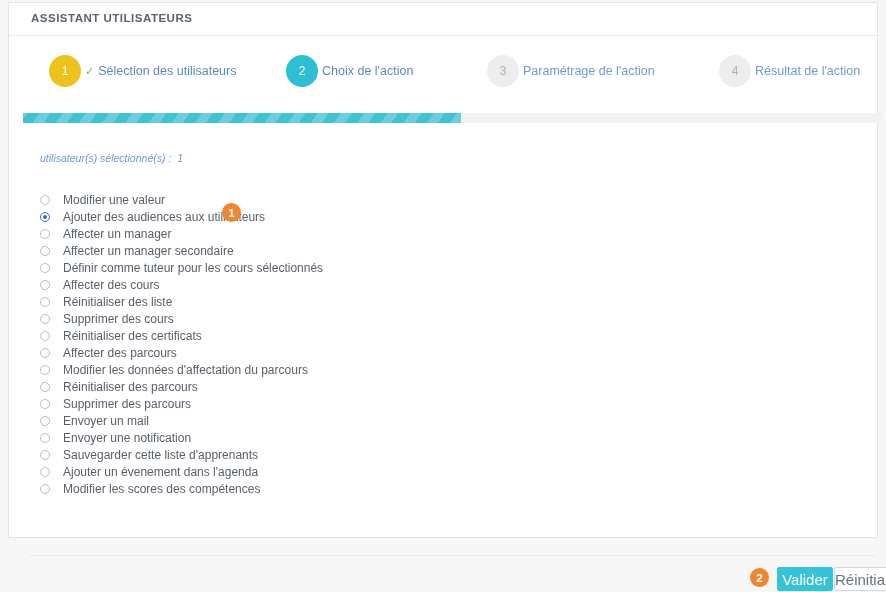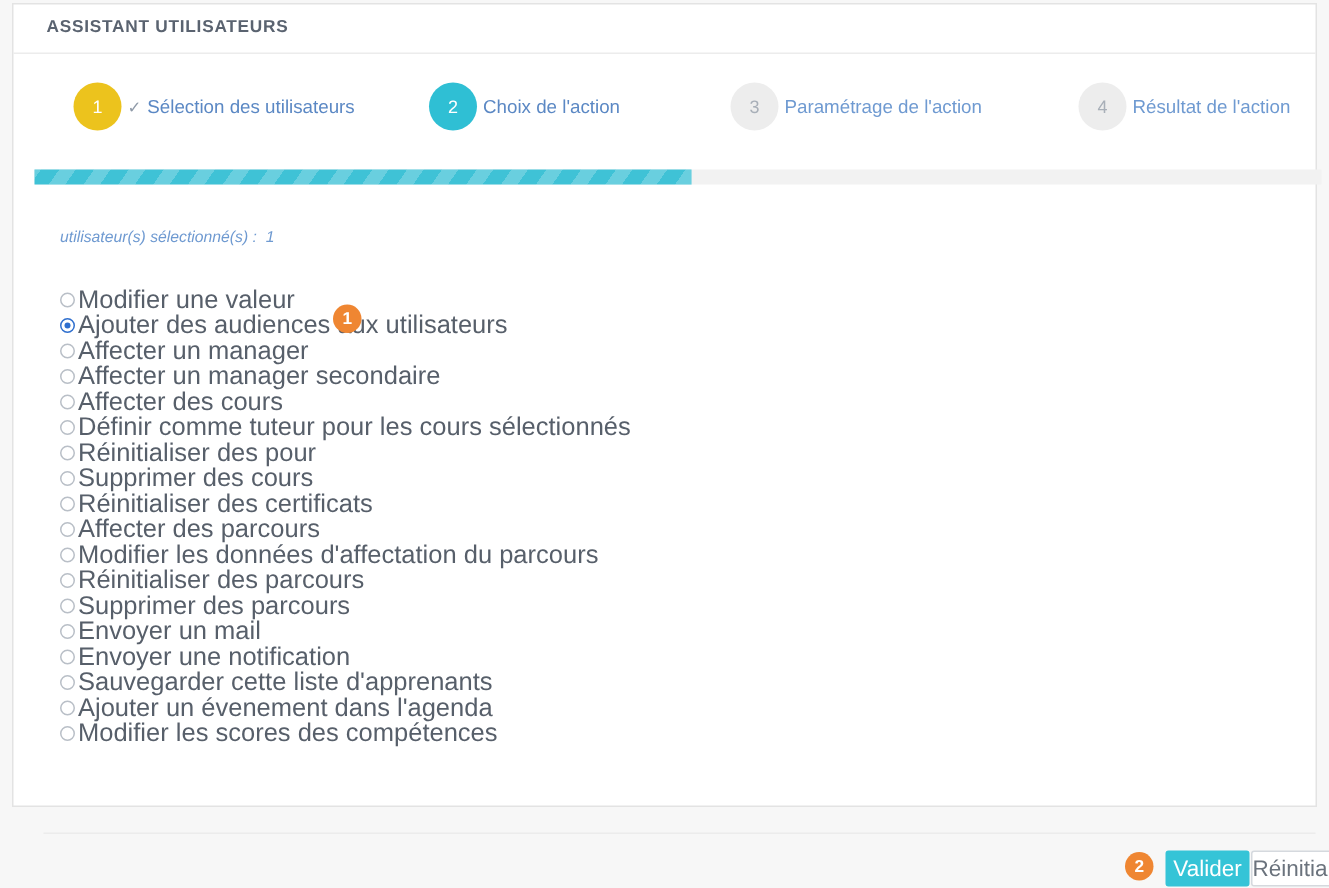--- a/index.html
+++ b/index.html
@@ -166,22 +166,22 @@
     content: "";
     position: absolute;
     left: 2px;
     top: 2px;
     width: 4px;
     height: 4px;
     border-radius: 50%;
     background: #2f6fce;
   }
   .radio-text {
-    margin-left: 2px;
-    font-size: 17px;
+    margin-left: 13px;
+    font-size: 12px;
     color: #575f6a;
     white-space: nowrap;
   }
 
   
   .badge {
     position: absolute;
     width: 19px;
     height: 19px;
     border-radius: 50%;
@@ -286,29 +286,29 @@
         <div class="radio-row">
           <span class="radio-mark"></span>
           <span class="radio-text">Affecter un manager</span>
         </div>
         <div class="radio-row">
           <span class="radio-mark"></span>
           <span class="radio-text">Affecter un manager secondaire</span>
         </div>
         <div class="radio-row">
           <span class="radio-mark"></span>
+          <span class="radio-text">Définir comme tuteur pour les cours sélectionnés</span>
+        </div>
+        <div class="radio-row">
+          <span class="radio-mark"></span>
           <span class="radio-text">Affecter des cours</span>
         </div>
         <div class="radio-row">
           <span class="radio-mark"></span>
-          <span class="radio-text">Définir comme tuteur pour les cours sélectionnés</span>
-        </div>
-        <div class="radio-row">
-          <span class="radio-mark"></span>
-          <span class="radio-text">Réinitialiser des pour</span>
+          <span class="radio-text">Réinitialiser des liste</span>
         </div>
         <div class="radio-row">
           <span class="radio-mark"></span>
           <span class="radio-text">Supprimer des cours</span>
         </div>
         <div class="radio-row">
           <span class="radio-mark"></span>
           <span class="radio-text">Réinitialiser des certificats</span>
         </div>
         <div class="radio-row">

